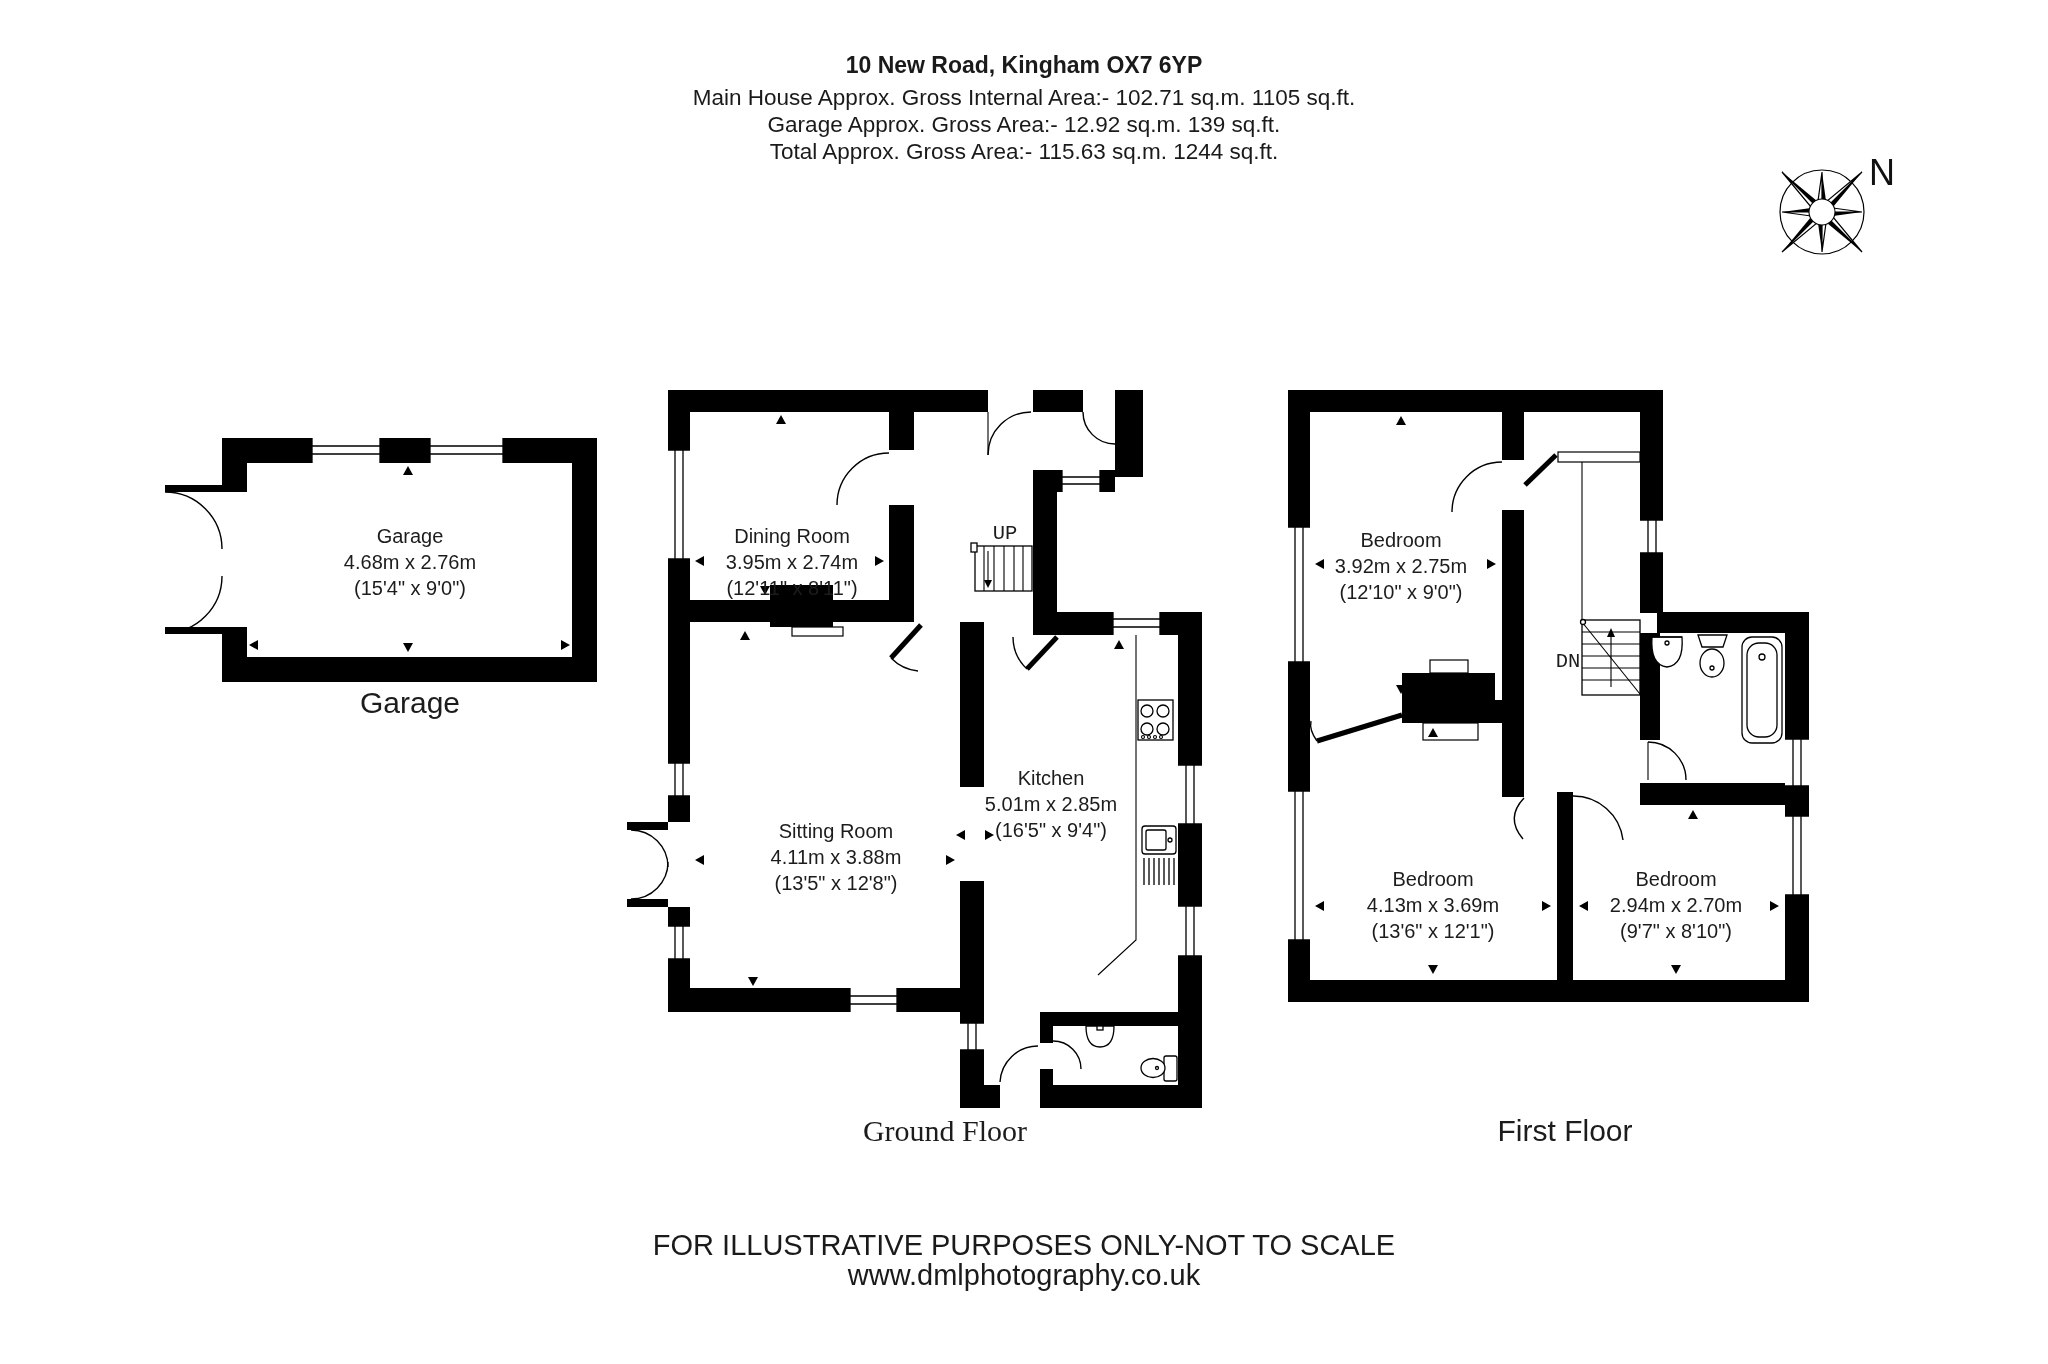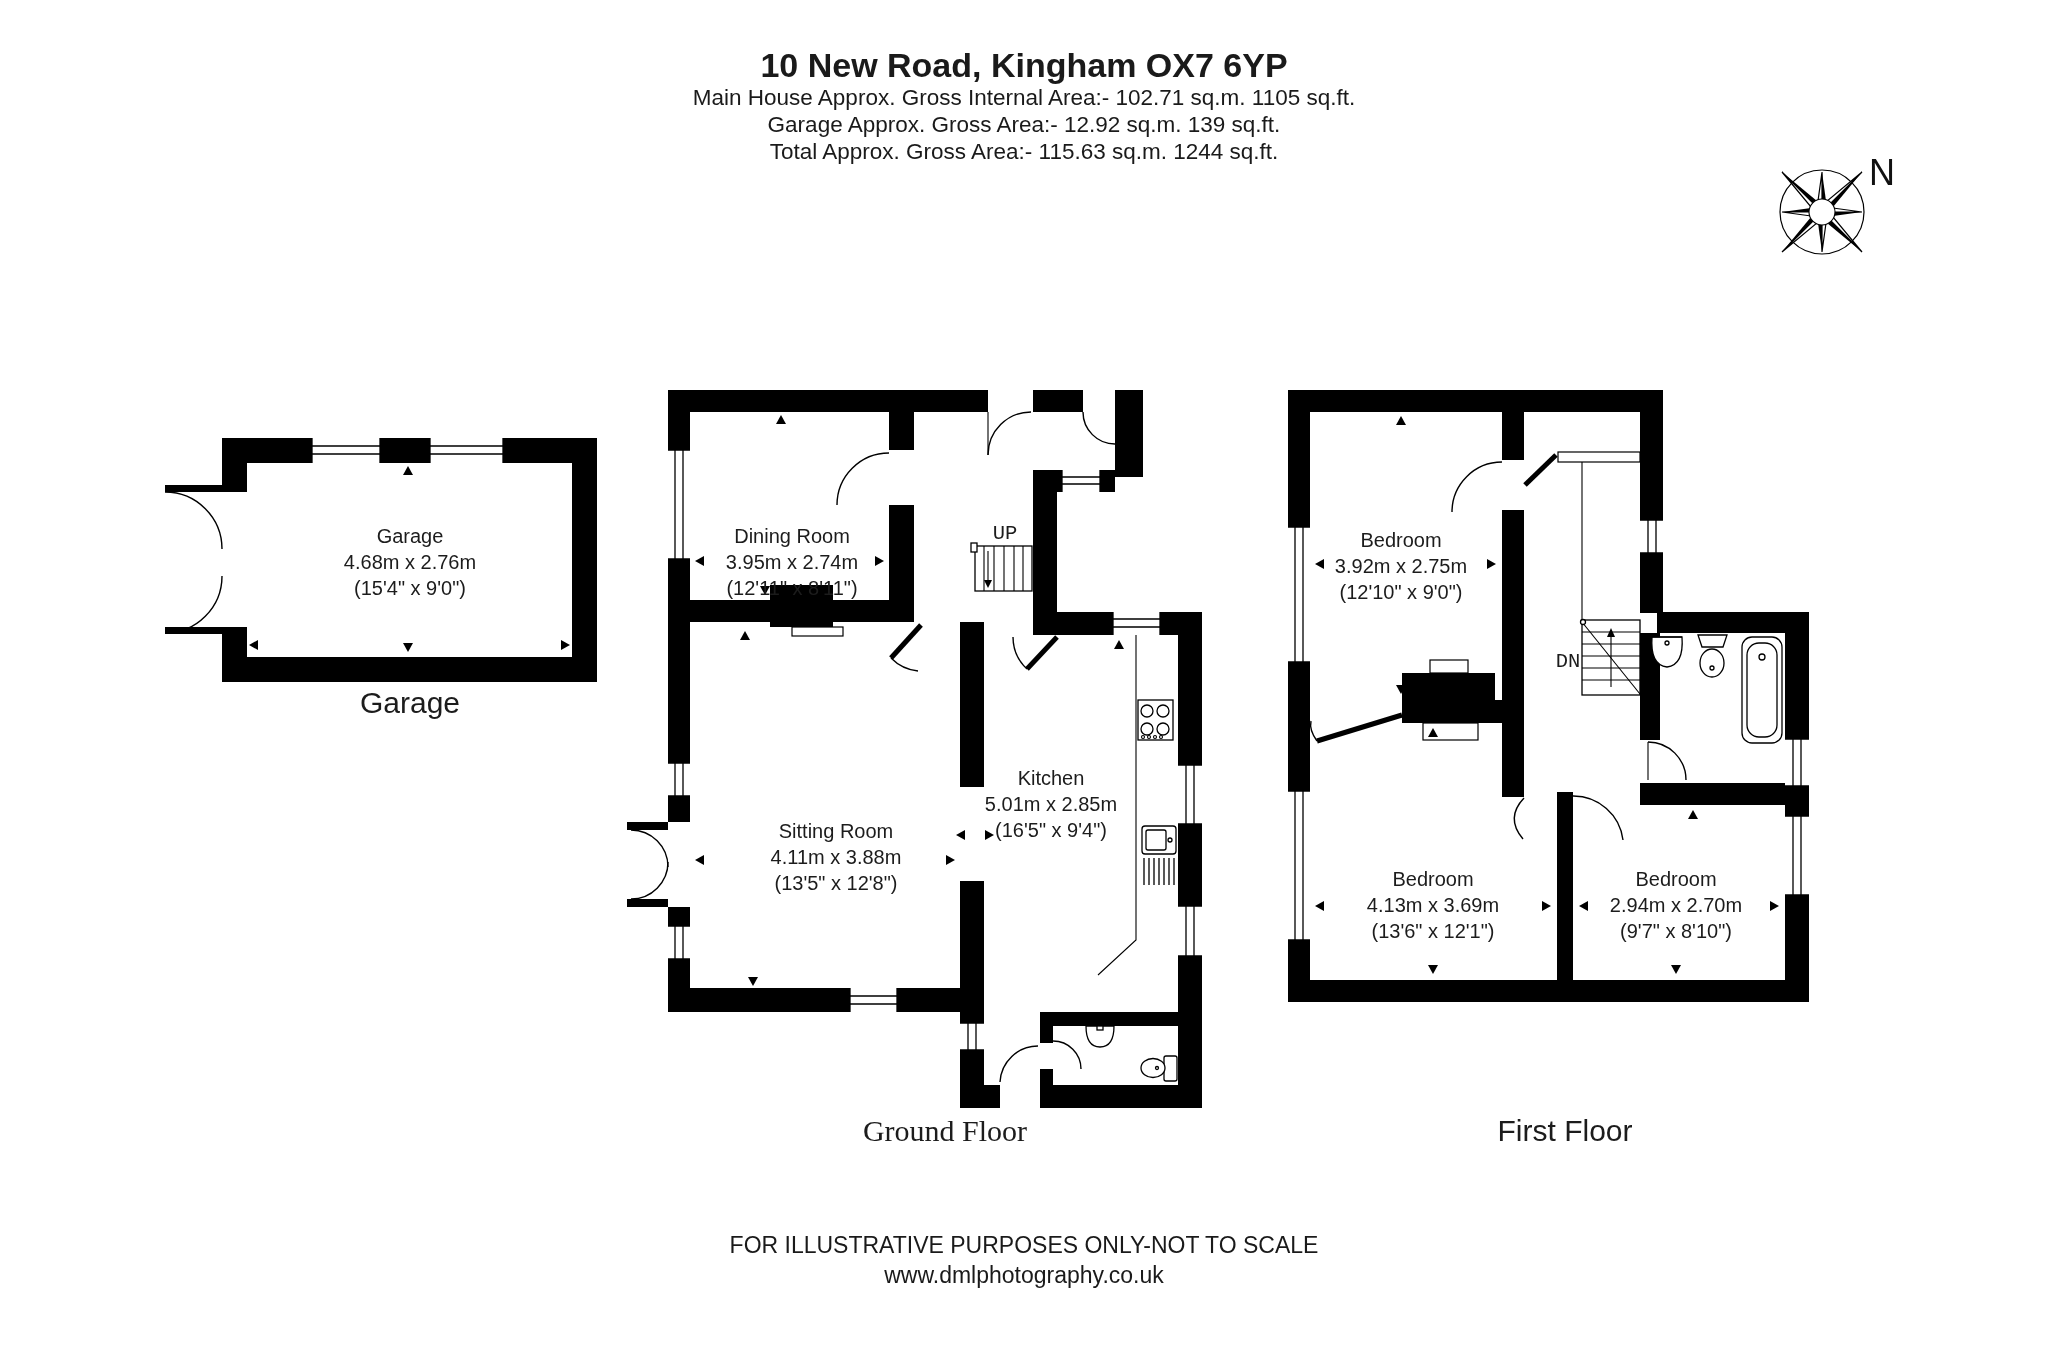--- a/index.html
+++ b/index.html
@@ -3,33 +3,33 @@
 <meta charset="utf-8">
 <style>
   html,body{margin:0;padding:0;}
   body{
     width:2048px;height:1364px;position:relative;overflow:hidden;
     background:#ffffff;color:#1a1a1a;
     font-family:"Liberation Sans", sans-serif;
   }
   
   .header{position:absolute;top:50px;left:0;width:100%;text-align:center;}
-  .header .title{font-size:34px;font-weight:bold;line-height:30px;margin-bottom:4px;}
+  .header .title{font-size:23px;font-weight:bold;line-height:30px;margin-bottom:4px;}
   .header .area-line{font-size:22.5px;line-height:27px;}
   
   .plan{position:absolute;}
   .plan svg{position:absolute;left:0;top:0;}
   
   .room-label{position:absolute;text-align:center;width:260px;font-size:20px;line-height:26px;color:#1c1c1c;}
   .room-label .l{white-space:nowrap;}
   .stair-label{position:absolute;text-align:center;font-size:20.5px;color:#1c1c1c;font-family:Liberation Mono, monospace;}
   .floor-title{position:absolute;text-align:center;width:300px;font-size:30px;color:#1c1c1c;}
   
   .footer{position:absolute;top:1230px;left:0;width:100%;text-align:center;}
-  .footer .f-line{font-size:23px;line-height:30px;}
+  .footer .f-line{font-size:29px;line-height:30px;}
   .dash-box{display:inline-block;width:46px;height:12px;border:2px dashed #222;margin-right:10px;vertical-align:baseline;}
   
   .wall{fill:#000000;}
   .win{fill:#ffffff;}
   .winline{stroke:#000000;stroke-width:1.3;fill:none;}
   .door{stroke:#000000;stroke-width:1.4;fill:none;}
   .leaf{stroke:#000000;stroke-width:5;fill:none;}
   .thin{stroke:#000000;stroke-width:1.1;fill:none;}
   .fix{stroke:#000000;stroke-width:1.3;fill:#ffffff;}
   .arrow{fill:#000000;}

